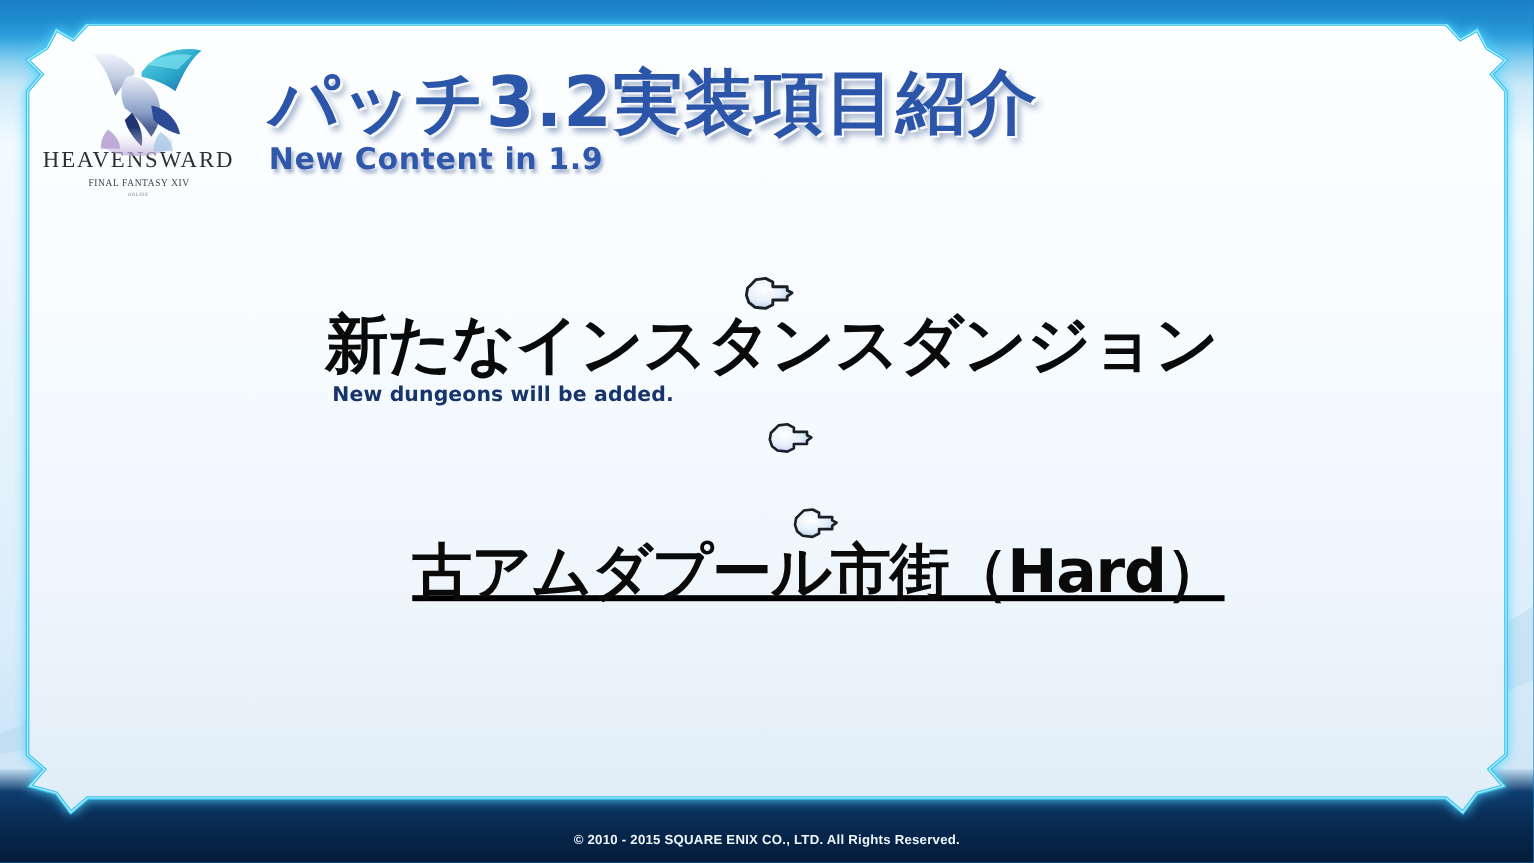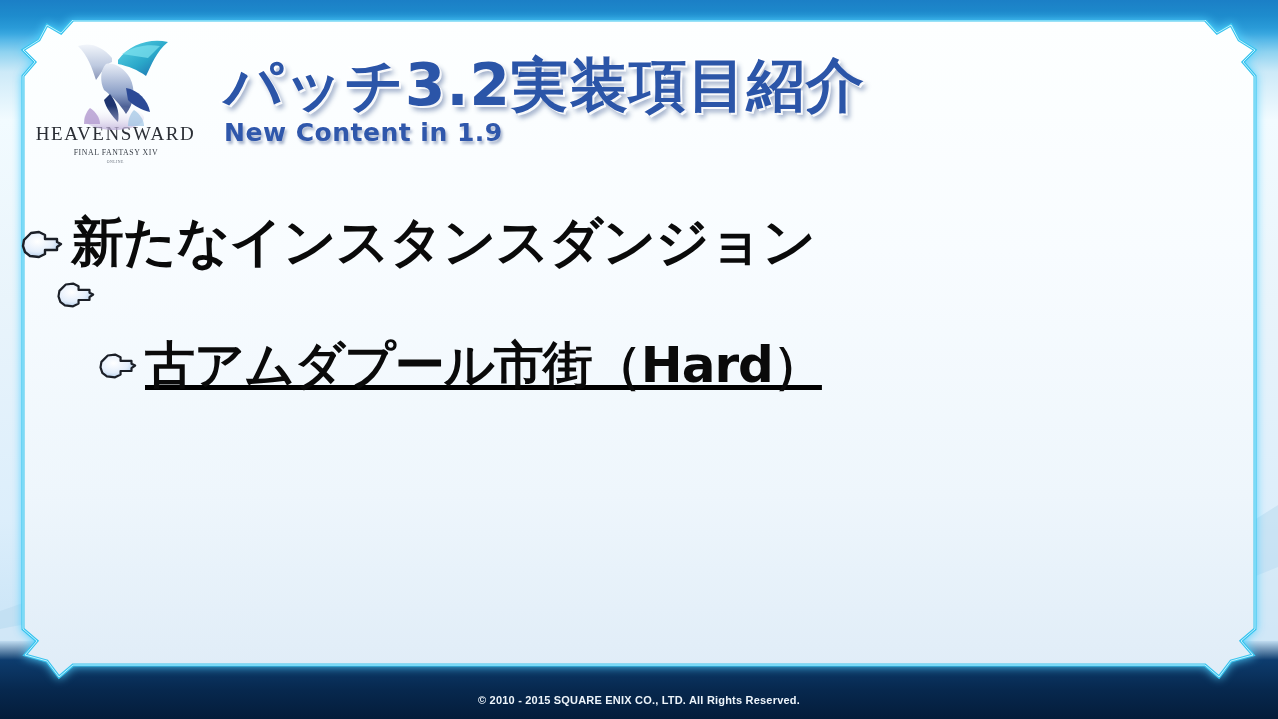--- a/index.html
+++ b/index.html
@@ -120,21 +120,21 @@
     font-family:"DejaVu Sans", sans-serif;
     font-size:25px; font-weight:bold; line-height:1;
     color:#2f57ab; letter-spacing:.5px; margin-top:6px;
     -webkit-text-stroke:2.2px #ffffff;
     paint-order:stroke fill;
     text-shadow:2px 3px 3px rgba(40,70,130,.4);
   }
 
   
   .bullets { position:absolute; left:0; top:195px; right:0; }
-  .b-row { display:flex; align-items:flex-start; }
+  .b-row { display:flex; align-items:center;flex-direction:column; }
   .b-row.lvl1 { margin-left:36px; }
   .b-row.lvl2 { margin-left:78px; margin-top:30px;text-decoration:underline; }
   .hand { width:46px; height:34px; flex:none; margin-top:12px; }
   .hand.small { width:42px; height:31px; margin-top:10px; }
   .b-texts { margin-left:8px; }
   .b-jp {
     font-family:"DejaVu Sans", sans-serif;
     font-weight:bold; color:#0a0a0a; line-height:1.02;
     letter-spacing:-1px;
   }
@@ -251,20 +251,21 @@
               <stop offset="0%" stop-color="#ffffff"></stop>
               <stop offset="55%" stop-color="#e4eefb"></stop>
               <stop offset="100%" stop-color="#9fc0e2"></stop>
             </radialGradient>
           </defs>
           <path d="M10,10 L14,6 L22,5 L28,8 L28,12 L40,12 L40,15 L44,17 L40,20 L40,23 L28,23
                    L28,27 L22,30 L13,29 L8,25 L6,19 L7,13 Z" fill="url(#g0)" stroke="#1b1f27" stroke-width="2.4" stroke-linejoin="round"></path>
         </svg>
         <div class="b-texts">
           <div class="b-jp">新たなインスタンスダンジョン</div>
+          <div class="b-en">New dungeons will be added.</div>
         </div>
       </div>
 
       <div class="b-row lvl1">
         <svg class="hand small" viewBox="0 0 46 34">
           <path d="M10,10 L14,6 L22,5 L28,8 L28,12 L40,12 L40,15 L44,17 L40,20 L40,23 L28,23
                    L28,27 L22,30 L13,29 L8,25 L6,19 L7,13 Z" fill="url(#g0)" stroke="#1b1f27" stroke-width="2.4" stroke-linejoin="round"></path>
         </svg>
         <div class="b-texts">
         </div>

